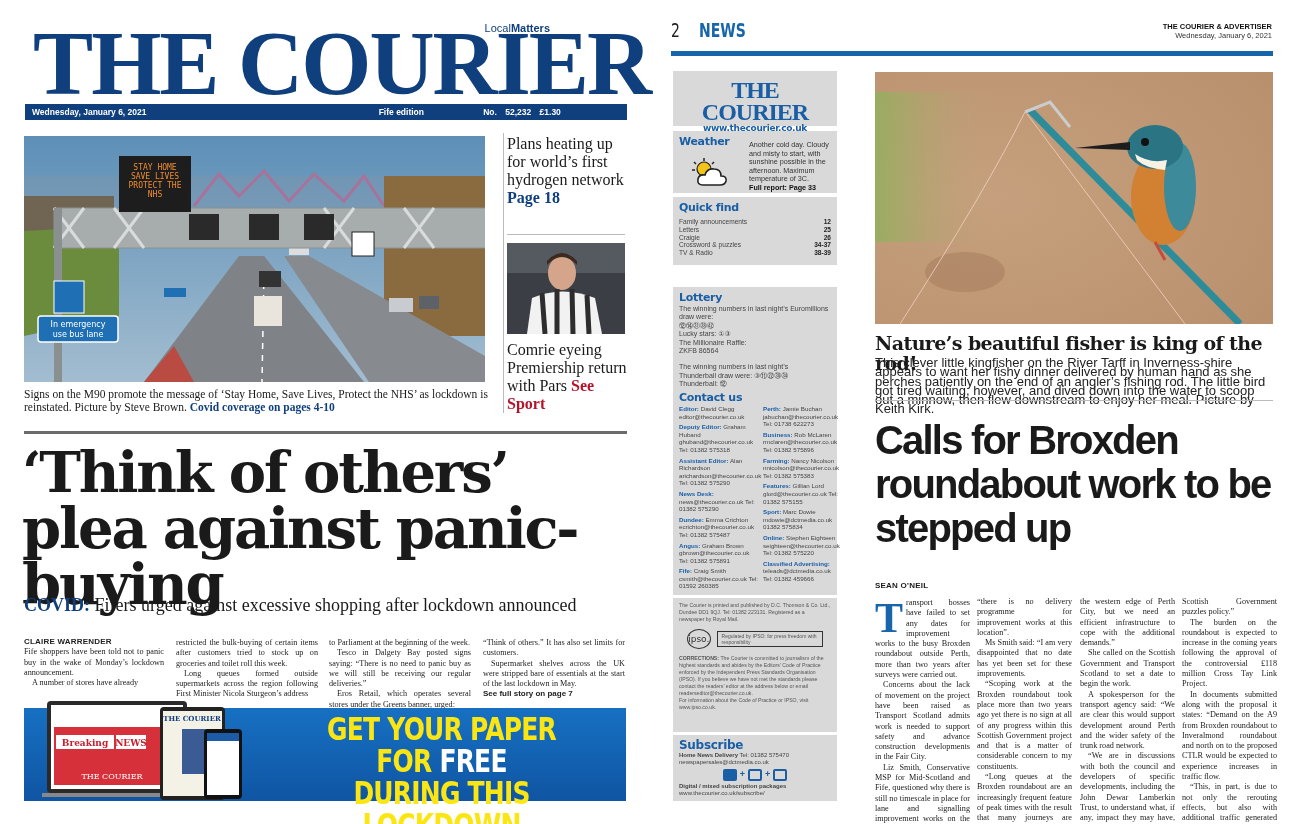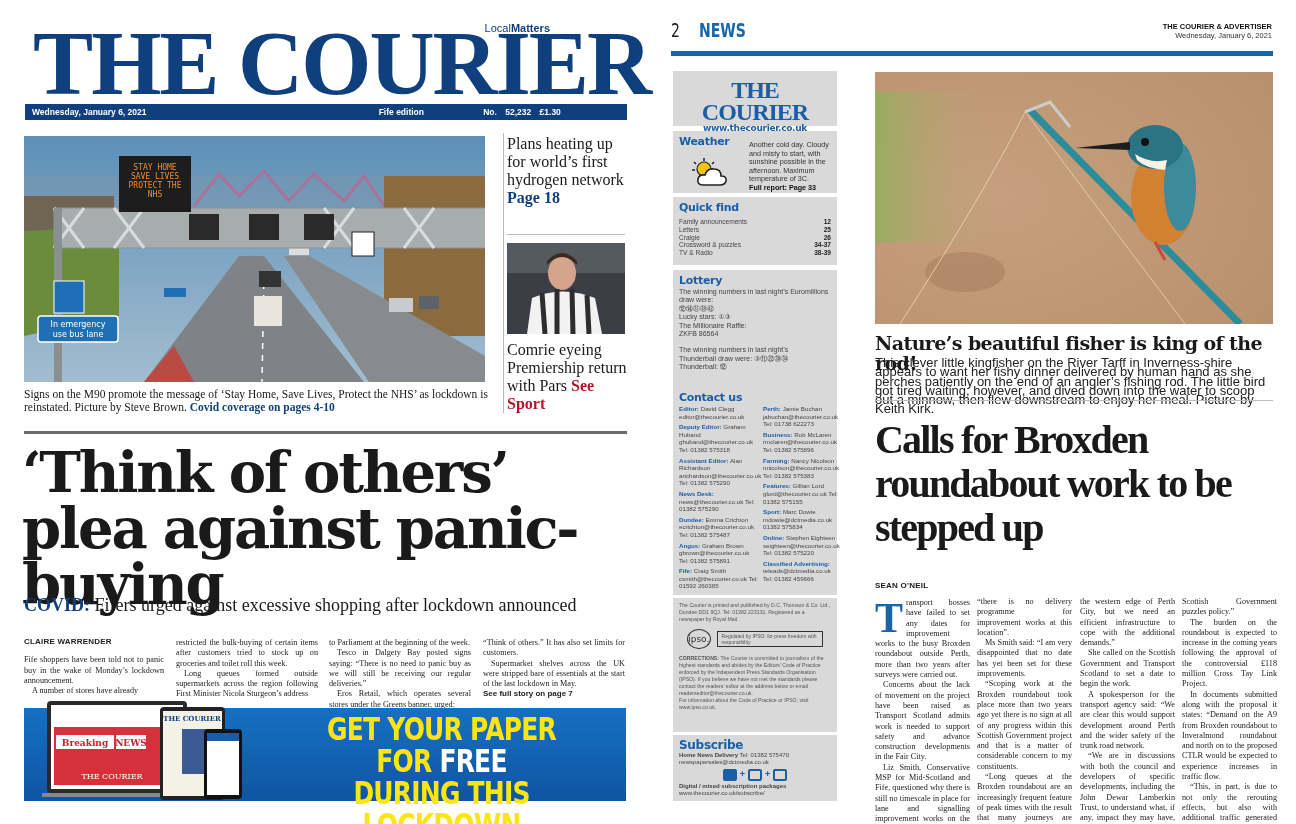--- a/index.html
+++ b/index.html
@@ -52,40 +52,40 @@
 #box-logo{top:71px;height:55px;text-align:center;padding-top:8px}
 #box-logo .lg{font-family:"Liberation Serif",serif;font-weight:700;color:#1a5ea5;font-size:24px;letter-spacing:-1px;line-height:22px}
 #box-logo .url{font-family:"DejaVu Sans",sans-serif;font-weight:700;color:#1a5ea5;font-size:9px;letter-spacing:-.3px}
 #box-weather{top:131px;height:62px}
 #box-weather .wt{position:absolute;left:76px;top:10px;width:86px;font-size:7.2px;line-height:8.6px;color:#333}
 #box-weather .wt b{color:#111}
 #box-weather .ic{position:absolute;left:18px;top:26px;width:38px;height:32px}
 #box-quick{top:197px;height:68px}
 .qf{display:flex;justify-content:space-between;font-size:6.6px;line-height:7.8px;color:#444}
 .qf span:last-child{font-weight:700;color:#222}
-#box-lottery{top:270px;height:144px;font-size:7px;line-height:8.4px;color:#444}
+#box-lottery{top:287px;height:144px;font-size:7px;line-height:8.4px;color:#444}
 #box-lottery .gap{height:8px}
 #box-contact{top:387px;height:208px}
 .cgrid{display:grid;grid-template-columns:80px 76px;column-gap:4px;font-size:6.2px;line-height:7.6px;color:#444}
 .cgrid .c b{color:#1a5ea5}
 .cgrid .c{margin-bottom:3px}
 #box-legal{top:598px;height:134px;font-size:5.2px;line-height:7px;color:#555}
 #box-legal .ipso{display:flex;align-items:center;gap:6px;margin:6px 8px}
 #box-legal .ipso .circ{border:1.5px solid #333;border-radius:50%;width:30px;height:20px;font-size:9px;display:flex;align-items:center;justify-content:center;color:#333;font-family:"DejaVu Sans",sans-serif}
 #box-legal .ipso .tag{border:1px solid #333;padding:1px 4px;font-size:5px;line-height:6px}
 #box-sub{top:735px;height:66px;font-size:6px;line-height:7.4px;color:#444}
 #box-sub h3{font-size:12px;line-height:13px}
 #box-sub .icons{display:flex;align-items:center;justify-content:center;gap:3px;margin:2px 0;color:#1a5ea5;font-weight:700;font-size:9px}
 #box-sub .icons i{display:inline-block;width:14px;height:12px;background:#1a5ea5;border-radius:2px}
 #box-sub .icons i.o{background:none;border:2px solid #1a5ea5}
 #kfphoto{left:875px;top:72px;width:398px;height:252px;overflow:hidden}
 #kfhead{left:875px;top:333px;width:400px;font-family:"DejaVu Serif",serif;font-weight:700;font-size:19px;line-height:20px;letter-spacing:-.6px}
 #kfcap{left:875px;top:358px;width:400px;font-family:"Liberation Sans",sans-serif;font-size:13px;line-height:9.3px;color:#222}
 #rule2{left:875px;top:400px;width:398px;height:1px;background:#bbb}
-#headline2{left:875px;top:418px;width:400px;font-family:Liberation Serif, serif;font-weight:700;font-size:40px;line-height:44px;letter-spacing:-1.8px}
+#headline2{left:875px;top:418px;width:400px;font-family:Liberation Sans, sans-serif;font-weight:700;font-size:40px;line-height:44px;letter-spacing:-1.8px}
 #byline2{left:875px;top:581px}
 #rc1{left:875px;top:598px;width:95px}
 #rc2{left:977px;top:597px;width:95px}
 #rc3{left:1080px;top:597px;width:95px}
 #rc4{left:1182px;top:597px;width:95px}
 .dropcap{float:left;font-size:42px;line-height:36px;color:#1766ab;font-weight:700;margin:2px 3px 0 0}
 </style>
 </head>
 <body>
 
@@ -165,21 +165,21 @@
 </div>
 <div id="teaser2" class="abs">
   <span>Comrie eyeing Premiership return with Pars</span> <span class="sp">See Sport</span>
 </div>
 
 <div id="rule1" class="abs"></div>
 <div id="headline1" class="abs">‘Think of others’ plea against panic-buying</div>
 <div id="subhead1" class="abs"><b>COVID:</b><span> Fifers urged against excessive shopping after lockdown announced</span></div>
 
 <div id="col1" class="abs body">
-  <div class="byline" style="margin-bottom:8px">CLAIRE WARRENDER</div>
+  <div class="byline" style="margin-bottom:0">CLAIRE WARRENDER</div>
   <p class="first">Fife shoppers have been told not to panic buy in the wake of Monday’s lockdown announcement.</p>
   <p>A number of stores have already</p>
 </div>
 <div id="col2" class="abs body">
   <p class="first">restricted the bulk-buying of certain items after customers tried to stock up on groceries and toilet roll this week.</p>
   <p>Long queues formed outside supermarkets across the region following First Minister Nicola Sturgeon’s address</p>
 </div>
 <div id="col3" class="abs body">
   <p class="first">to Parliament at the beginning of the week.</p>
   <p>Tesco in Dalgety Bay posted signs saying: “There is no need to panic buy as we will still be receiving our regular deliveries.”</p>

